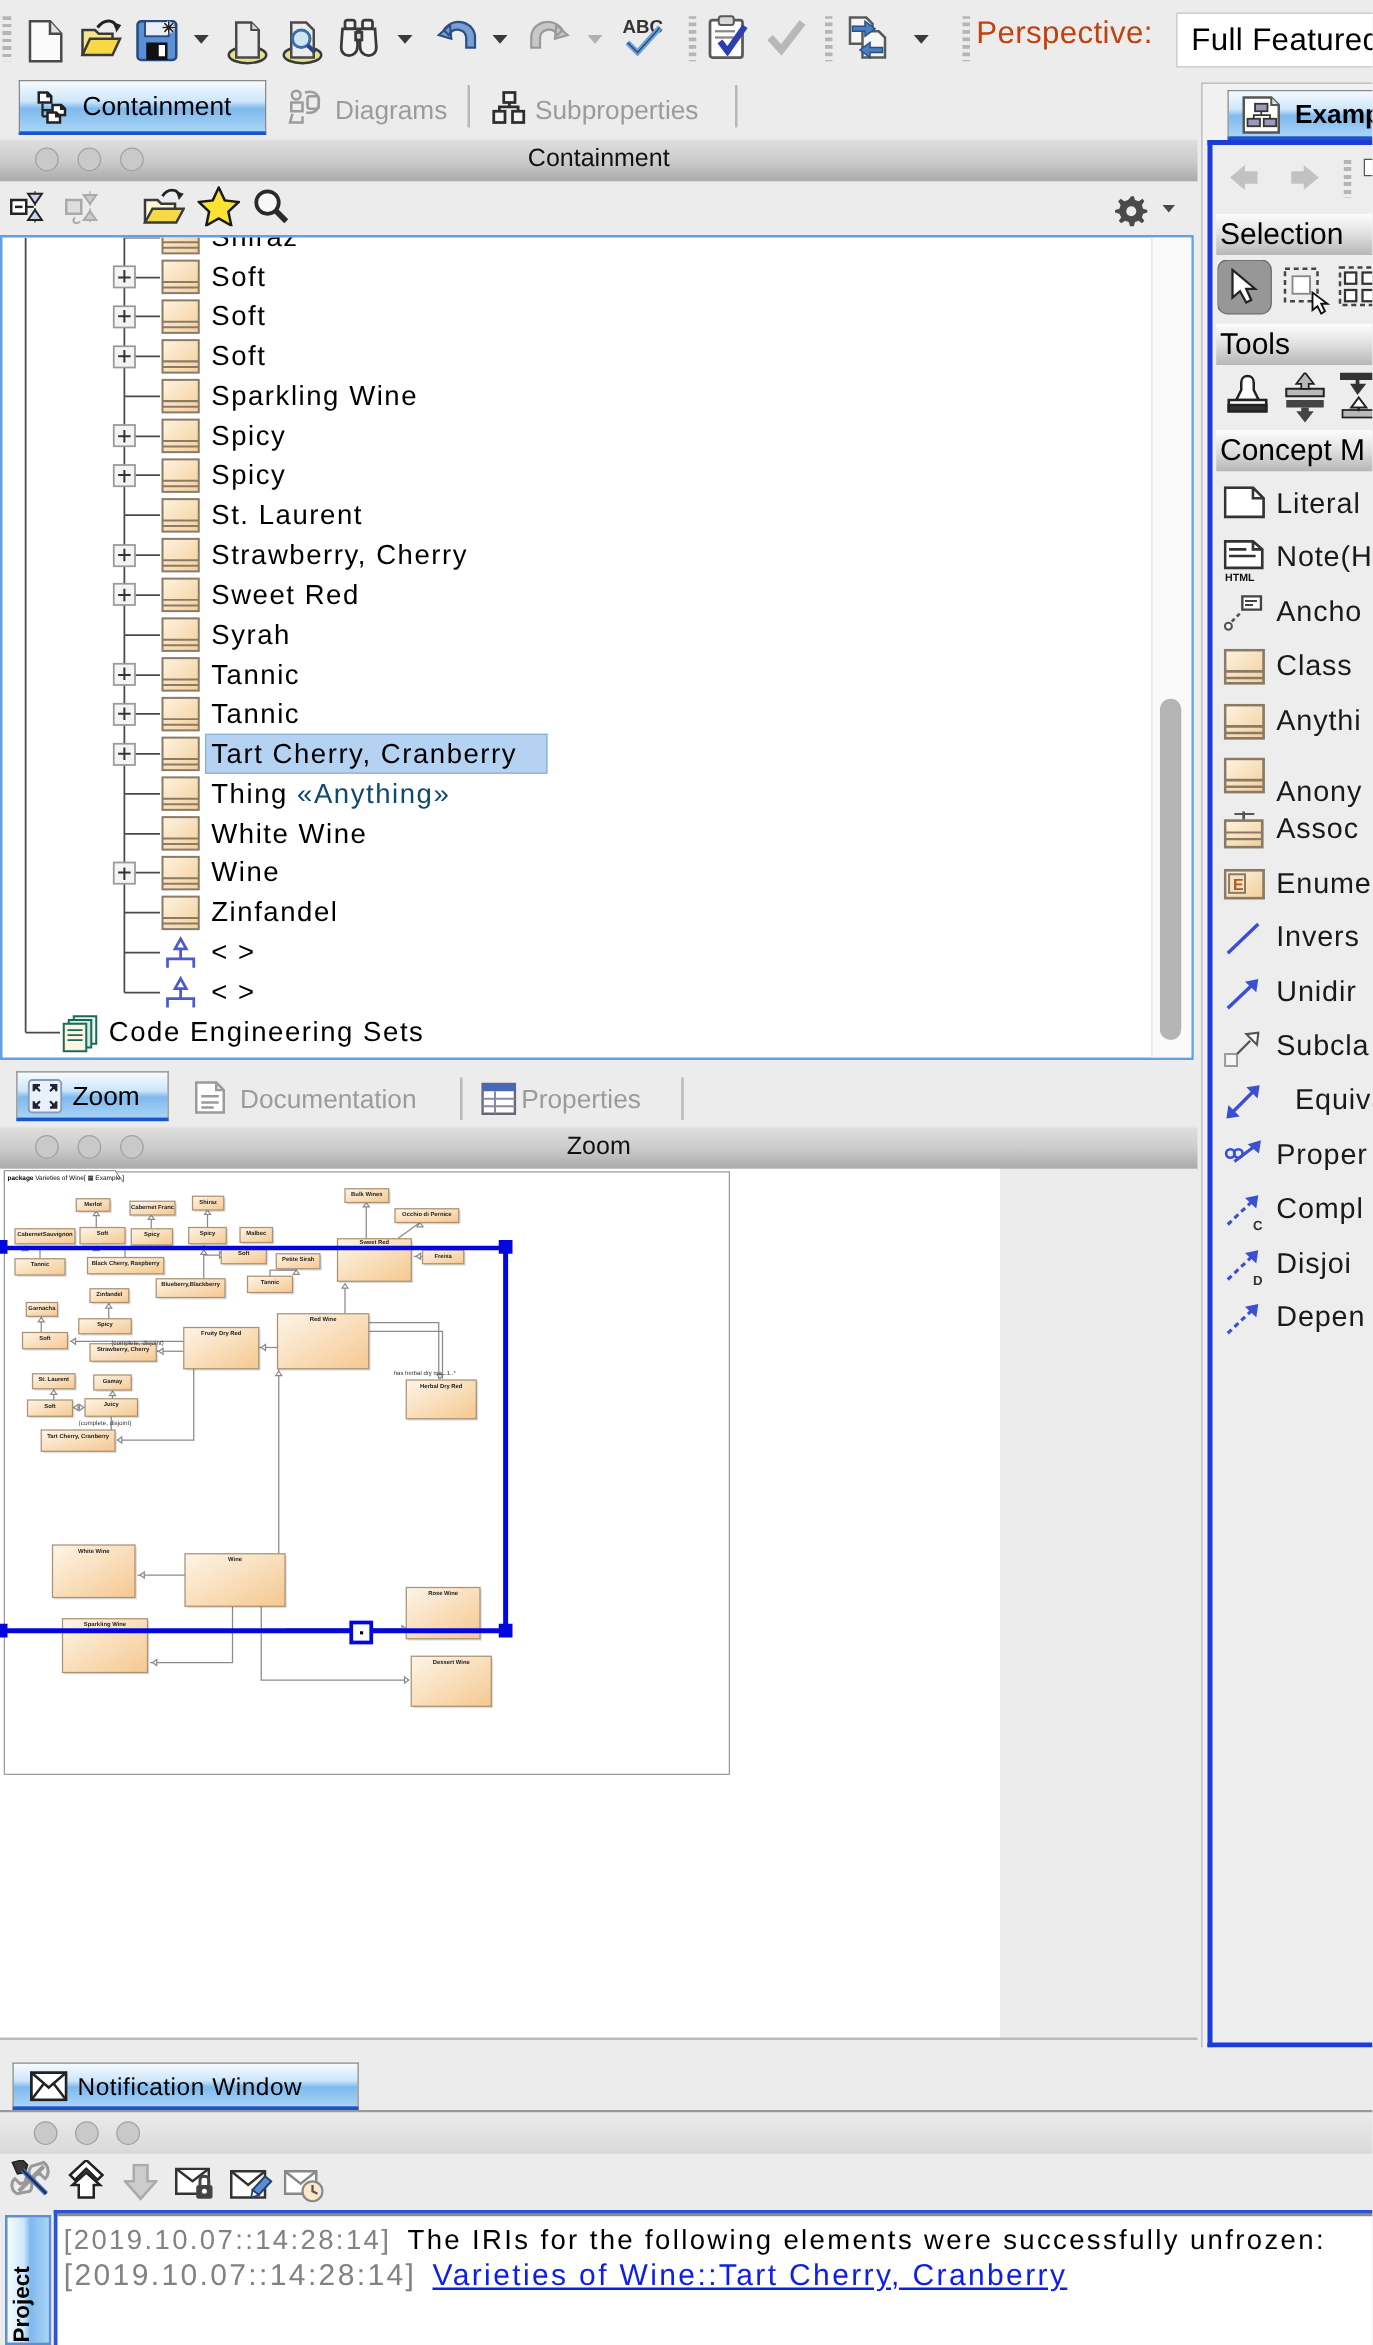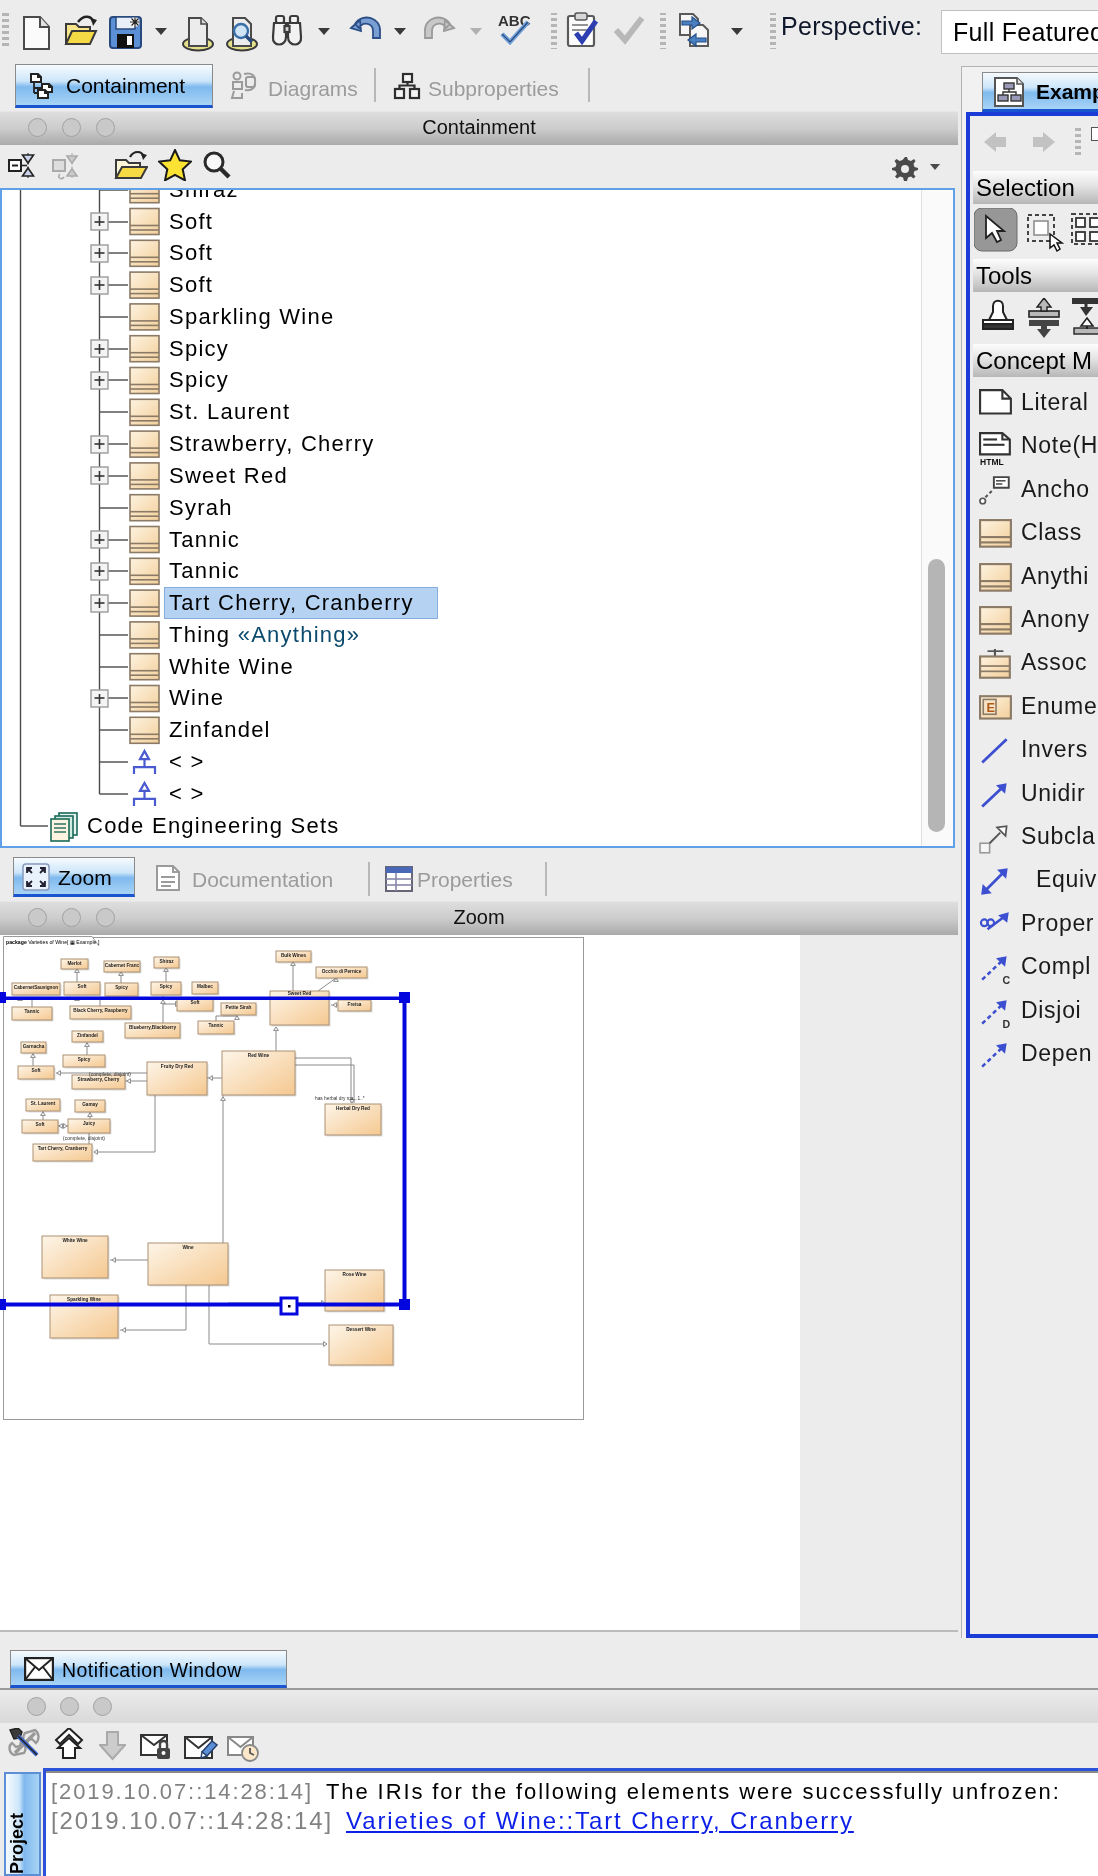--- a/index.html
+++ b/index.html
@@ -109,21 +109,21 @@
     <rect x="770" y="13" width="6" height="36" fill="url(#dots)"></rect>
     <defs>
       <pattern id="dots" width="6" height="6" patternUnits="userSpaceOnUse">
         <rect width="6" height="3" fill="#b5b5b5"></rect>
         <rect y="3" width="6" height="3" fill="#ececec"></rect>
       </pattern>
     </defs>
   </svg>
 <div class="abs" style="left:2px;top:13px;width:7px;height:36px;background:repeating-linear-gradient(to bottom,#b5b5b5 0 3px,#ececec 3px 6px);"></div>
 
-<div class="abs" style="left:781px;top:12px;font-size:25px;letter-spacing:0.3px;color:#0f172a;">Perspective:</div>
+<div class="abs" style="left:781px;top:12px;font-size:25px;letter-spacing:0.3px;color:#c2410c;">Perspective:</div>
 <div class="abs" style="left:941px;top:10px;width:200px;height:44px;background:#fff;border:1px solid #c0c0c0;font-size:25px;letter-spacing:0.3px;line-height:42px;padding-left:11px;color:#000;box-sizing:border-box;white-space:nowrap;">Full Featured</div>
 
 <div class="abs seltab" style="left:15px;top:64px;width:198px;height:44px;"></div>
 <div class="abs" style="left:28px;top:71px;width:30px;height:30px;" id="ic-containment"><svg width="30" height="30" viewBox="0 0 30 30">
       <path d="M6 12 L6 22 M6 17 L13 17 M6 22 L13 22" fill="none" stroke="#222" stroke-width="1.8"></path>
       <path d="M3 3 L3 11 L13 11 L13 6 L10 3 Z M10 3 L10 6 L13 6" fill="#fff" stroke="#222" stroke-width="2"></path>
       <path d="M14 13 L14 21 L24 21 L24 16 L21 13 Z M21 13 L21 16 L24 16" fill="#fff" stroke="#222" stroke-width="2"></path>
       <path d="M10 19 L10 27 L20 27 L20 22 L17 19 Z M17 19 L17 22 L20 22" fill="#fff" stroke="#222" stroke-width="2"></path>
     </svg></div>
 <div class="abs" style="left:66px;top:74px;font-size:21px;color:#000;">Containment</div>
@@ -789,21 +789,21 @@
         <rect x="1" y="1" width="29" height="25" fill="url(#ptan)" stroke="#8a7a66" stroke-width="2"></rect>
         <line x1="1" y1="17" x2="30" y2="17" stroke="#8a7a66" stroke-width="2"></line>
         <line x1="1" y1="22" x2="30" y2="22" stroke="#8a7a66" stroke-width="2"></line>
       </svg>
 <div class="pitem" style="left:51px;top:447px;">Anythi</div>
 <svg class="abs" style="left:9px;top:490px;" width="34" height="33" viewBox="0 0 32 31">
         <rect x="1" y="1" width="29" height="25" fill="url(#ptan)" stroke="#8a7a66" stroke-width="2"></rect>
         <line x1="1" y1="17" x2="30" y2="17" stroke="#8a7a66" stroke-width="2"></line>
         <line x1="1" y1="22" x2="30" y2="22" stroke="#8a7a66" stroke-width="2"></line>
       </svg>
-<div class="pitem" style="left:51px;top:490px;">Anony</div>
+<div class="pitem" style="left:51px;top:504px;">Anony</div>
 <svg class="abs" style="left:9px;top:533px;" width="34" height="33" viewBox="0 0 32 31">
         <line x1="15" y1="0" x2="15" y2="7" stroke="#555" stroke-width="2"></line>
         <line x1="8" y1="2" x2="23" y2="2" stroke="#555" stroke-width="1.6"></line>
         <rect x="1" y="7" width="28" height="20" fill="url(#ptan)" stroke="#8a7a66" stroke-width="2"></rect>
         <line x1="1" y1="16" x2="29" y2="16" stroke="#8a7a66" stroke-width="1.6"></line>
         <line x1="1" y1="21" x2="29" y2="21" stroke="#8a7a66" stroke-width="1.6"></line>
       </svg>
 <div class="pitem" style="left:51px;top:533px;">Assoc</div>
 <svg class="abs" style="left:9px;top:577px;" width="34" height="33" viewBox="0 0 32 31">
         <rect x="1" y="3" width="29" height="21" fill="url(#ptan)" stroke="#8a7a66" stroke-width="2"></rect>

